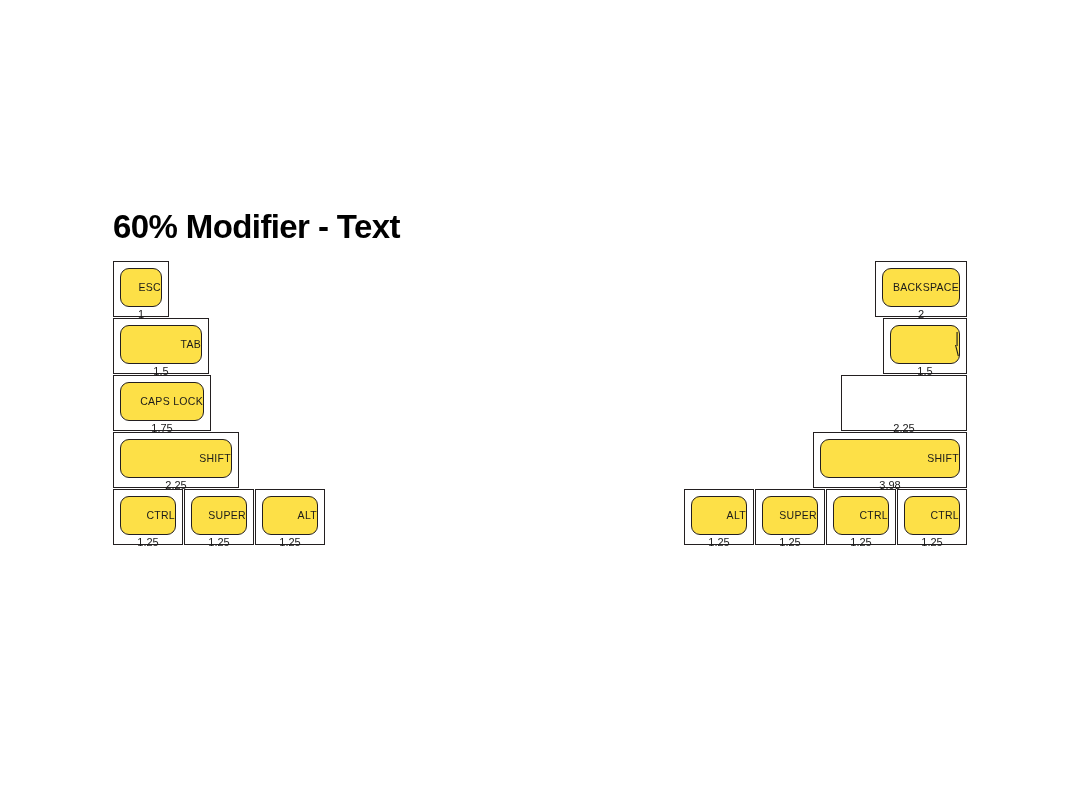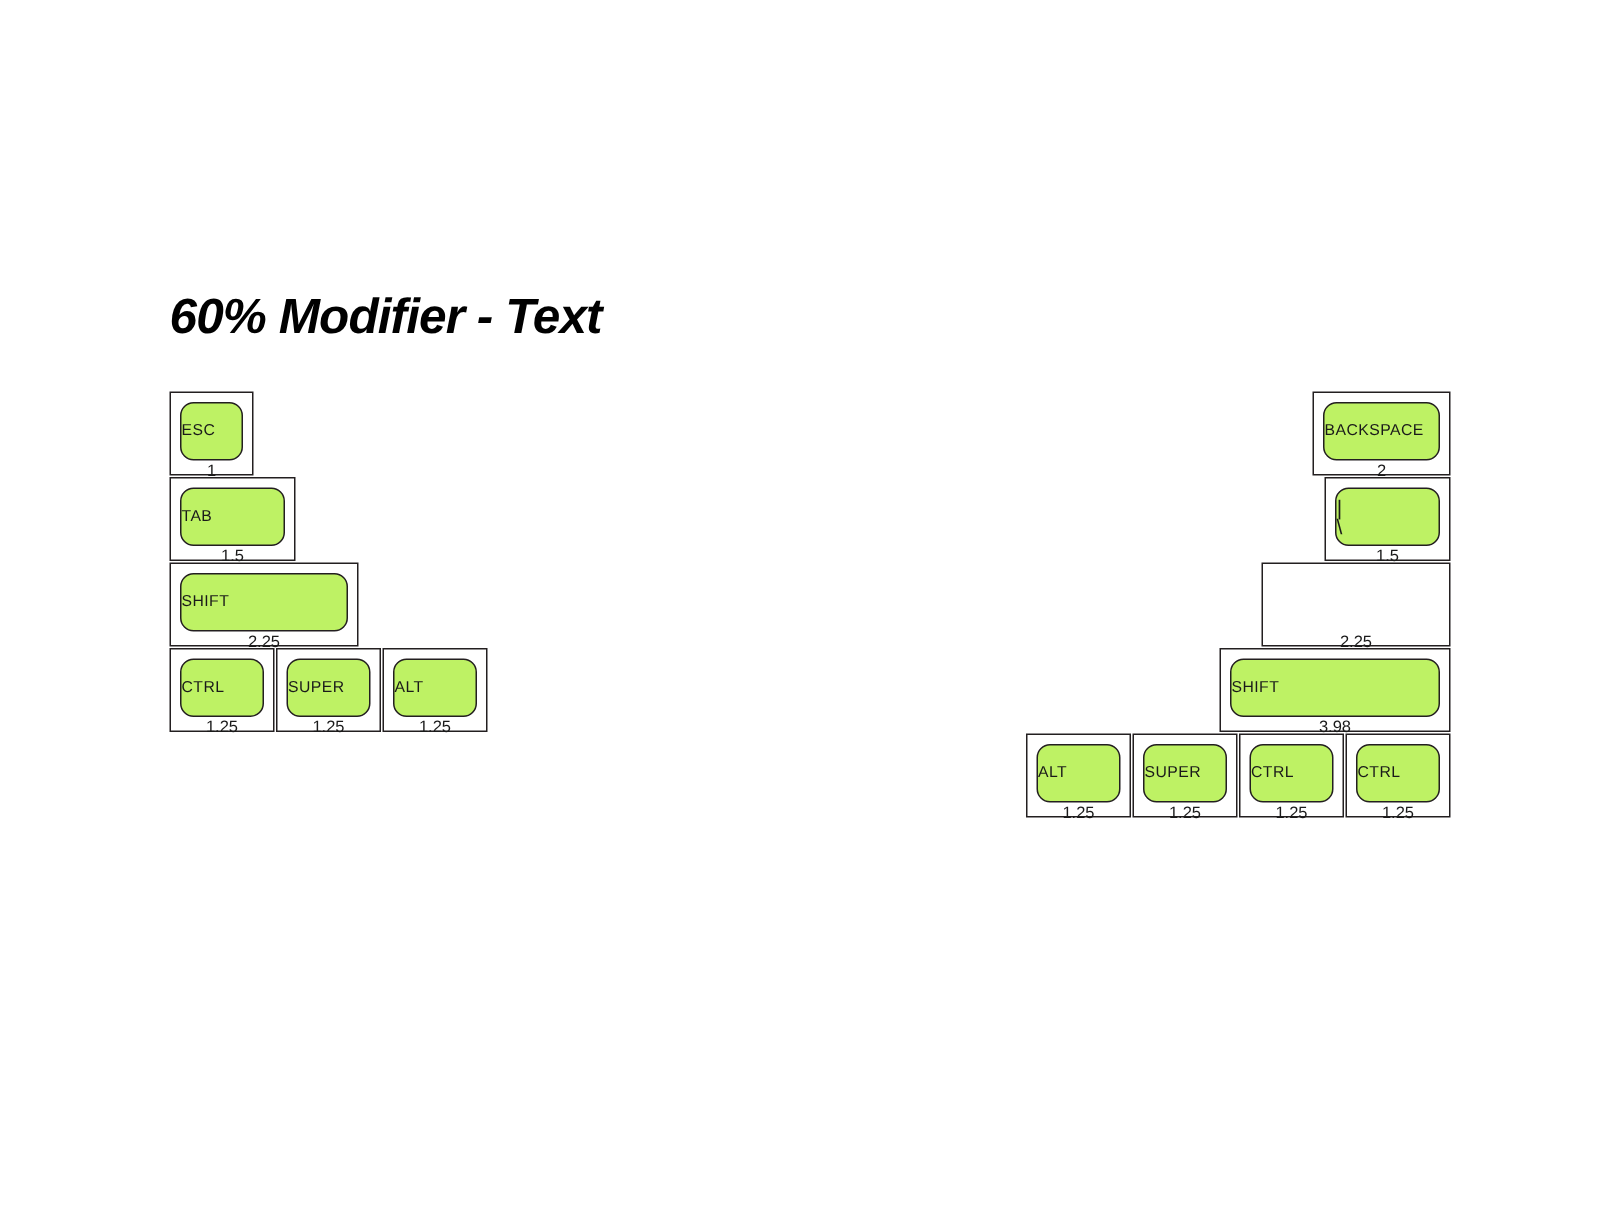--- a/index.html
+++ b/index.html
@@ -12,27 +12,26 @@
     height: 810px;
     position: relative;
     overflow: hidden;
     font-family: "Liberation Sans", sans-serif;
     -webkit-font-smoothing: antialiased;
   }
 
   #page-title {
     position: absolute;
     left: 113px;
-    top: 192px;
+    top: 208px;
     font-size: 33px;
     font-weight: bold;
     color: #000000;
     letter-spacing: -0.6px;
     white-space: nowrap;
-    font-style: italic;
   }
 
   
   .cluster {
     position: absolute;
     top: 261px;
   }
   #cluster-left  { left: 113px; }
   #cluster-right { left: 680px; width: 287px; }
 
@@ -57,24 +56,24 @@
 
   
   .keycap {
     position: absolute;
     left: 6px;
     right: 6px;
     top: 6px;
     bottom: 9px;
     border: 1.3px solid #231f20;
     border-radius: 9px;
-    background: #bef264;
+    background: #fde047;
     display: flex;
     align-items: center;
-    justify-content: flex-start;
+    justify-content: flex-end;
   }
 
   .key-label {
     font-size: 10.5px;
     font-weight: 500;
     color: #1a1a1a;
     letter-spacing: 0.3px;
     line-height: 1.05;
     text-align: center;
     white-space: nowrap;
@@ -109,25 +108,33 @@
 <div class="cluster" id="cluster-left">
     <div class="key-row">
       <div class="key" style="width: 56px;">
         <div class="keycap">
           <div class="key-label">ESC</div>
         </div>
         <div class="key-size">1</div>
       </div>
     </div>
     <div class="key-row">
-      <div class="key" style="width: 84px;">
+      <div class="key" style="width: 96px;">
         <div class="keycap">
           <div class="key-label">TAB</div>
         </div>
         <div class="key-size">1.5</div>
+      </div>
+    </div>
+    <div class="key-row">
+      <div class="key" style="width: 98px;">
+        <div class="keycap">
+          <div class="key-label">CAPS LOCK</div>
+        </div>
+        <div class="key-size">1.75</div>
       </div>
     </div>
     <div class="key-row">
       <div class="key" style="width: 126px;">
         <div class="keycap">
           <div class="key-label">SHIFT</div>
         </div>
         <div class="key-size">2.25</div>
       </div>
     </div>

